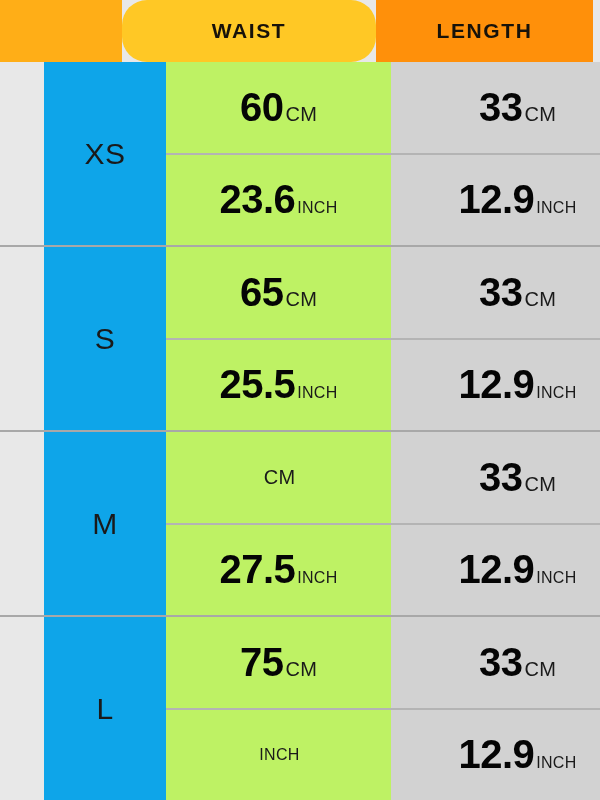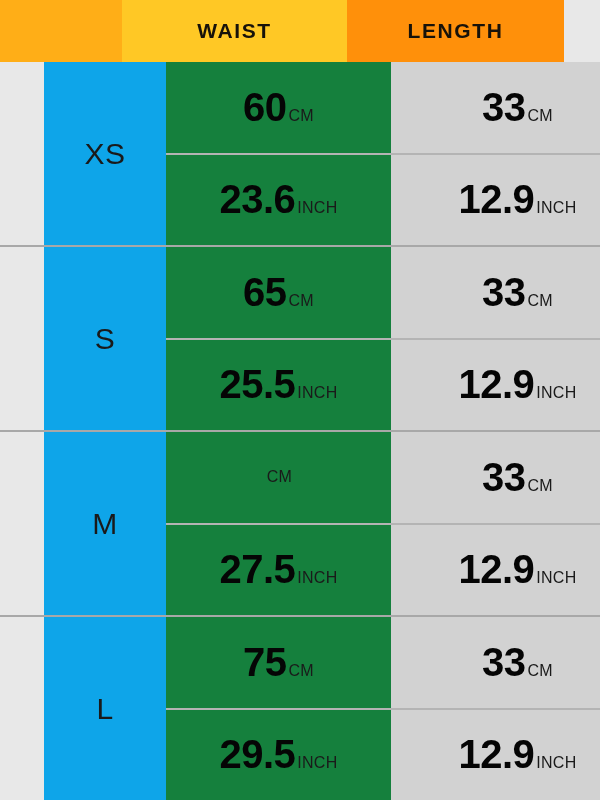--- a/index.html
+++ b/index.html
@@ -31,21 +31,21 @@
   .head-cell {
     display: flex;
     align-items: center;
     justify-content: center;
     font-weight: bold;
     font-size: 21px;
     letter-spacing: 1.6px;
     color: #17120a;
   }
   .head-size   { width: 122px; background: #ffae17; }
-  .head-waist  { width: 225px; background: #ffc825; }
+  .head-waist  { width: 254px; background: #ffc825; border-radius: 25px; }
   .head-length { width: 217px; background: #ff900a; }
 
   
   .chart-body {
     flex: 1 1 auto;
     display: flex;
     flex-direction: column;
   }
 
   .size-row {
@@ -71,21 +71,21 @@
     letter-spacing: 0.5px;
     margin-left: 44px;
   }
 
   
   .measure-col {
     display: flex;
     flex-direction: column;
     min-width: 0;
   }
-  .col-waist  { width: 225px; flex: 0 0 225px; background: #15803d; text-align: right; }
+  .col-waist  { width: 225px; flex: 0 0 225px; background: #bef264; text-align: right; }
   .col-length { width: 253px; flex: 0 0 253px; background: #d2d2d2; }
 
   .measure-cell {
     flex: 1 1 0;
     display: flex;
     align-items: center;
     justify-content: center;
     min-height: 0;
   }
   .measure-cell.unit-inch {
@@ -105,21 +105,21 @@
     letter-spacing: -0.5px;
   }
   .value-unit {
     font-size: 16px;
     font-weight: normal;
     color: #1a1a1a;
     letter-spacing: 0.3px;
     margin-left: 2px;
   }
   .value-unit.u-cm {
-    font-size: 16px;
+    font-size: 20px;
   }
 </style>
 </head>
 <body>
 
 <div class="size-chart">
 
   <div class="chart-header">
     <div class="head-cell head-size"></div>
     <div class="head-cell head-waist">WAIST</div>
@@ -234,21 +234,20 @@
 
       <div class="measure-col col-waist">
         <div class="measure-cell unit-cm">
           <span class="value-wrap">
             <span class="value-num">75</span>
             <span class="value-unit u-cm">CM</span>
           </span>
         </div>
         <div class="measure-cell unit-inch">
           <span class="value-wrap">
-            <span class="value-num">29.5</span>
             <span class="value-unit">INCH</span>
           </span>
         </div>
       </div>
 
       <div class="measure-col col-length">
         <div class="measure-cell unit-cm">
           <span class="value-wrap">
             <span class="value-num">33</span>
             <span class="value-unit u-cm">CM</span>

